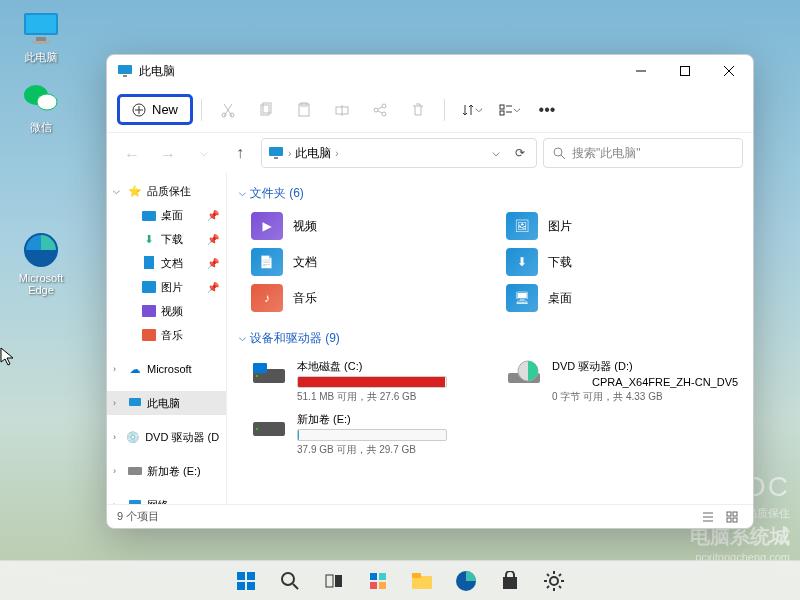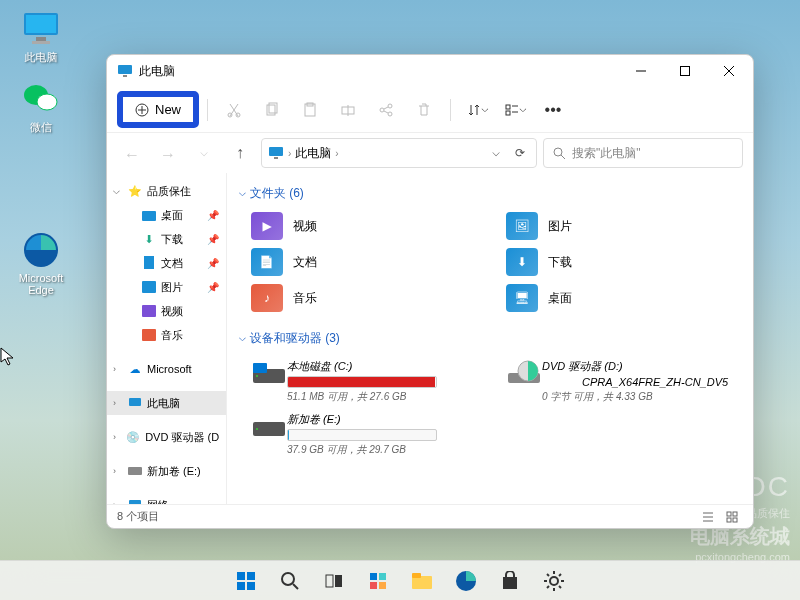--- a/index.html
+++ b/index.html
@@ -11,21 +11,21 @@
 .watermark { position: absolute; right: 10px; bottom: 35px; color: rgba(255,255,255,0.6); font-size: 11px; text-align: right; line-height: 1.4; }
 .watermark .big { font-size: 28px; font-weight: 300; letter-spacing: 2px; }
 .taskbar { position: absolute; bottom: 0; left: 0; right: 0; height: 40px; background: rgba(245,245,245,0.85); backdrop-filter: blur(20px); display: flex; align-items: center; justify-content: center; gap: 6px; border-top: 1px solid rgba(0,0,0,0.08); }
 .taskbar-item { width: 38px; height: 38px; display: flex; align-items: center; justify-content: center; cursor: pointer; border-radius: 4px; }
 .window { position: absolute; left: 106px; top: 54px; width: 648px; height: 475px; background: #fff; border-radius: 8px; box-shadow: 0 10px 40px rgba(0,0,0,0.25); display: flex; flex-direction: column; overflow: hidden; border: 1px solid #ccc; }
 .titlebar { height: 32px; display: flex; align-items: center; padding: 0 2px 0 10px; font-size: 12px; }
 .titlebar .title-icon { width: 16px; height: 16px; margin-right: 6px; }
 .titlebar .title { flex: 1; }
 .titlebar-btn { width: 44px; height: 30px; display: flex; align-items: center; justify-content: center; cursor: pointer; }
 .toolbar { height: 46px; display: flex; align-items: center; padding: 0 10px; gap: 2px; border-bottom: 1px solid #eee; }
-.new-btn { display: flex; align-items: center; gap: 6px; padding: 5px 12px; border: 6px solid #1d4ed8; border-radius: 5px; font-size: 13px; cursor: pointer; }
+.new-btn { display: flex; align-items: center; gap: 6px; padding: 5px 12px; border: 3px solid #1d4ed8; border-radius: 5px; font-size: 13px; cursor: pointer; }
 .tool-sep { width: 1px; height: 22px; background: #ddd; margin: 0 6px; }
 .tool-btn { width: 36px; height: 34px; display: flex; align-items: center; justify-content: center; cursor: pointer; border-radius: 4px; color: #999; }
 .navbar { height: 40px; display: flex; align-items: center; padding: 0 10px; gap: 6px; }
 .nav-btn { width: 30px; height: 30px; display: flex; align-items: center; justify-content: center; cursor: pointer; border-radius: 4px; color: #555; }
 .nav-btn.disabled { color: #ccc; cursor: default; }
 .address-bar { flex: 1; height: 30px; border: 1px solid #ddd; border-radius: 4px; display: flex; align-items: center; padding: 0 6px; font-size: 12px; gap: 4px; }
 .address-bar .crumb { cursor: pointer; }
 .address-bar .crumb-sep { color: #888; font-size: 10px; }
 .address-bar .spacer { flex: 1; }
 .search-bar { width: 200px; height: 30px; border: 1px solid #ddd; border-radius: 4px; display: flex; align-items: center; padding: 0 8px; font-size: 12px; color: #888; gap: 6px; }
@@ -38,21 +38,21 @@
 .side-item .pin { position: absolute; right: 6px; color: #888; font-size: 10px; }
 .side-sub { padding-left: 14px; }
 .side-gap { height: 10px; }
 .content { flex: 1; overflow-y: auto; padding: 6px 12px; }
 .section-header { display: flex; align-items: center; gap: 4px; font-size: 12px; color: #2060c0; padding: 6px 0; cursor: pointer; }
 .section-header .chev { font-size: 9px; }
 .folders-grid { display: grid; grid-template-columns: 1fr 1fr; gap: 4px 20px; padding: 2px 0 10px 12px; }
 .folder-item { display: flex; align-items: center; gap: 10px; height: 32px; cursor: pointer; font-size: 12px; }
 .folder-item .ficon { width: 32px; height: 28px; border-radius: 4px; display: flex; align-items: center; justify-content: center; }
 .drives { padding: 2px 0 10px 12px; }
-.drive-item { display: flex; gap: 0; padding: 4px 0; cursor: pointer; font-style: italic; }
+.drive-item { display: flex; gap: 10px; padding: 4px 0; cursor: pointer; }
 .drive-item .dicon { width: 36px; height: 28px; display: flex; align-items: center; justify-content: center; }
 .drive-info { font-size: 11px; }
 .drive-info .name { color: #000; margin-bottom: 2px; }
 .drive-info .bar { width: 150px; height: 12px; border: 1px solid #ccc; border-radius: 2px; overflow: hidden; background: #f8f8f8; margin-bottom: 2px; }
 .drive-info .bar-fill { height: 100%; }
 .drive-info .sub { color: #666; font-size: 10px; }
 .drives-grid { display: grid; grid-template-columns: 1fr 1fr; gap: 4px 20px; }
 .statusbar { height: 24px; border-top: 1px solid #eee; display: flex; align-items: center; padding: 0 10px; font-size: 11px; color: #555; justify-content: space-between; }
 .cursor { position: absolute; left: 0px; top: 347px; pointer-events: none; }
 </style>
@@ -352,21 +352,21 @@
             <span>音乐</span>
           </div>
           <div class="folder-item">
             <div class="ficon" style="background:linear-gradient(135deg,#1a8fd6,#1a8fd6cc);color:#fff;">🖥</div>
             <span>桌面</span>
           </div>
         </div>
 
       <div class="section-header">
           <span class="chev">⌵</span>
-          <span>设备和驱动器 (3)</span>
+          <span>设备和驱动器 (9)</span>
         </div>
       <div class="drives">
         <div class="drives-grid">
           <div class="drive-item">
             <div class="dicon">
                 <svg width="36" height="28">
                   <rect x="2" y="10" width="32" height="14" rx="2" fill="#555"></rect>
                   <rect x="2" y="4" width="14" height="10" rx="1" fill="#0078d4"></rect>
                   <circle cx="6" cy="17" r="1" fill="#3c3"></circle>
                 </svg>
@@ -407,21 +407,21 @@
                 <div class="bar-fill" id="bar2" style="width: 1%; background: rgb(38, 160, 218);"></div>
               </div>
             <div class="sub">37.9 GB 可用，共 29.7 GB</div>
           </div>
         </div>
       </div>
     </div>
   </div>
 
   <div class="statusbar">
-    <span>8 个项目</span>
+    <span>9 个项目</span>
     <span style="display:flex;gap:2px;">
       <span class="nav-btn" style="width:22px;height:20px;">
           <svg width="14" height="14">
             <line x1="2" y1="3" x2="12" y2="3" stroke="#666"></line>
             <line x1="2" y1="7" x2="12" y2="7" stroke="#666"></line>
             <line x1="2" y1="11" x2="12" y2="11" stroke="#666"></line>
           </svg>
         </span>
       <span class="nav-btn" style="width:22px;height:20px;">
           <svg width="14" height="14">

